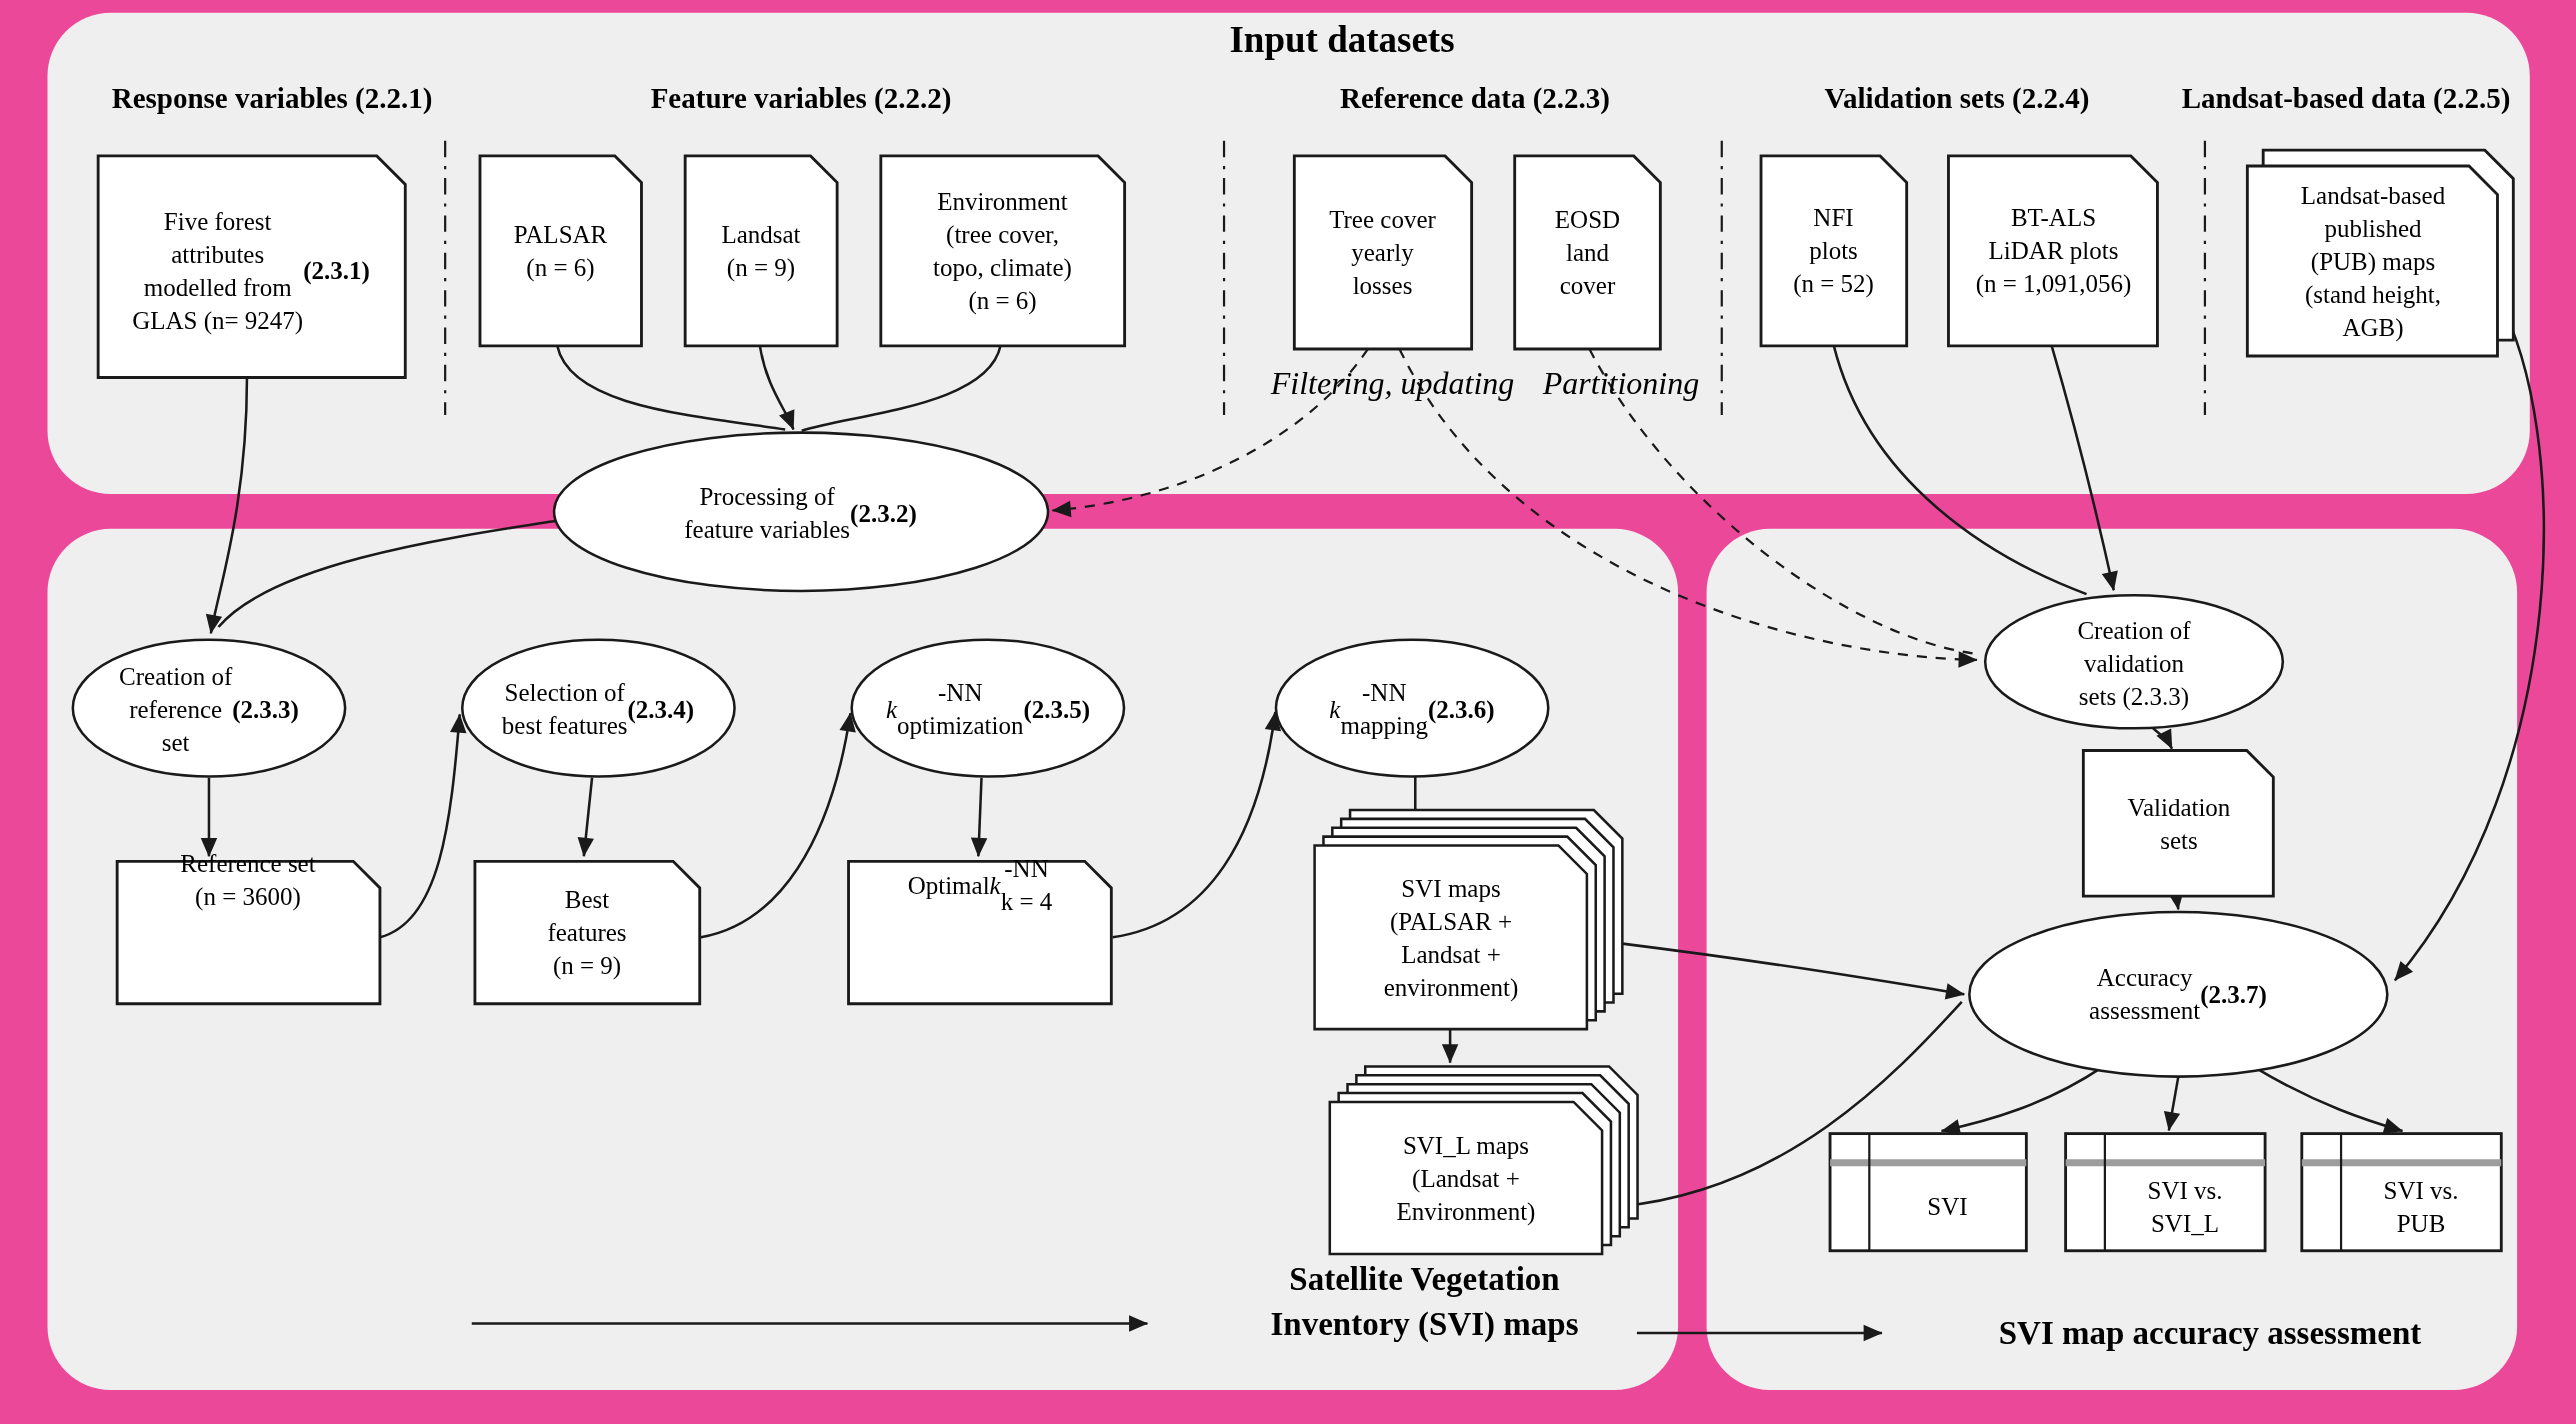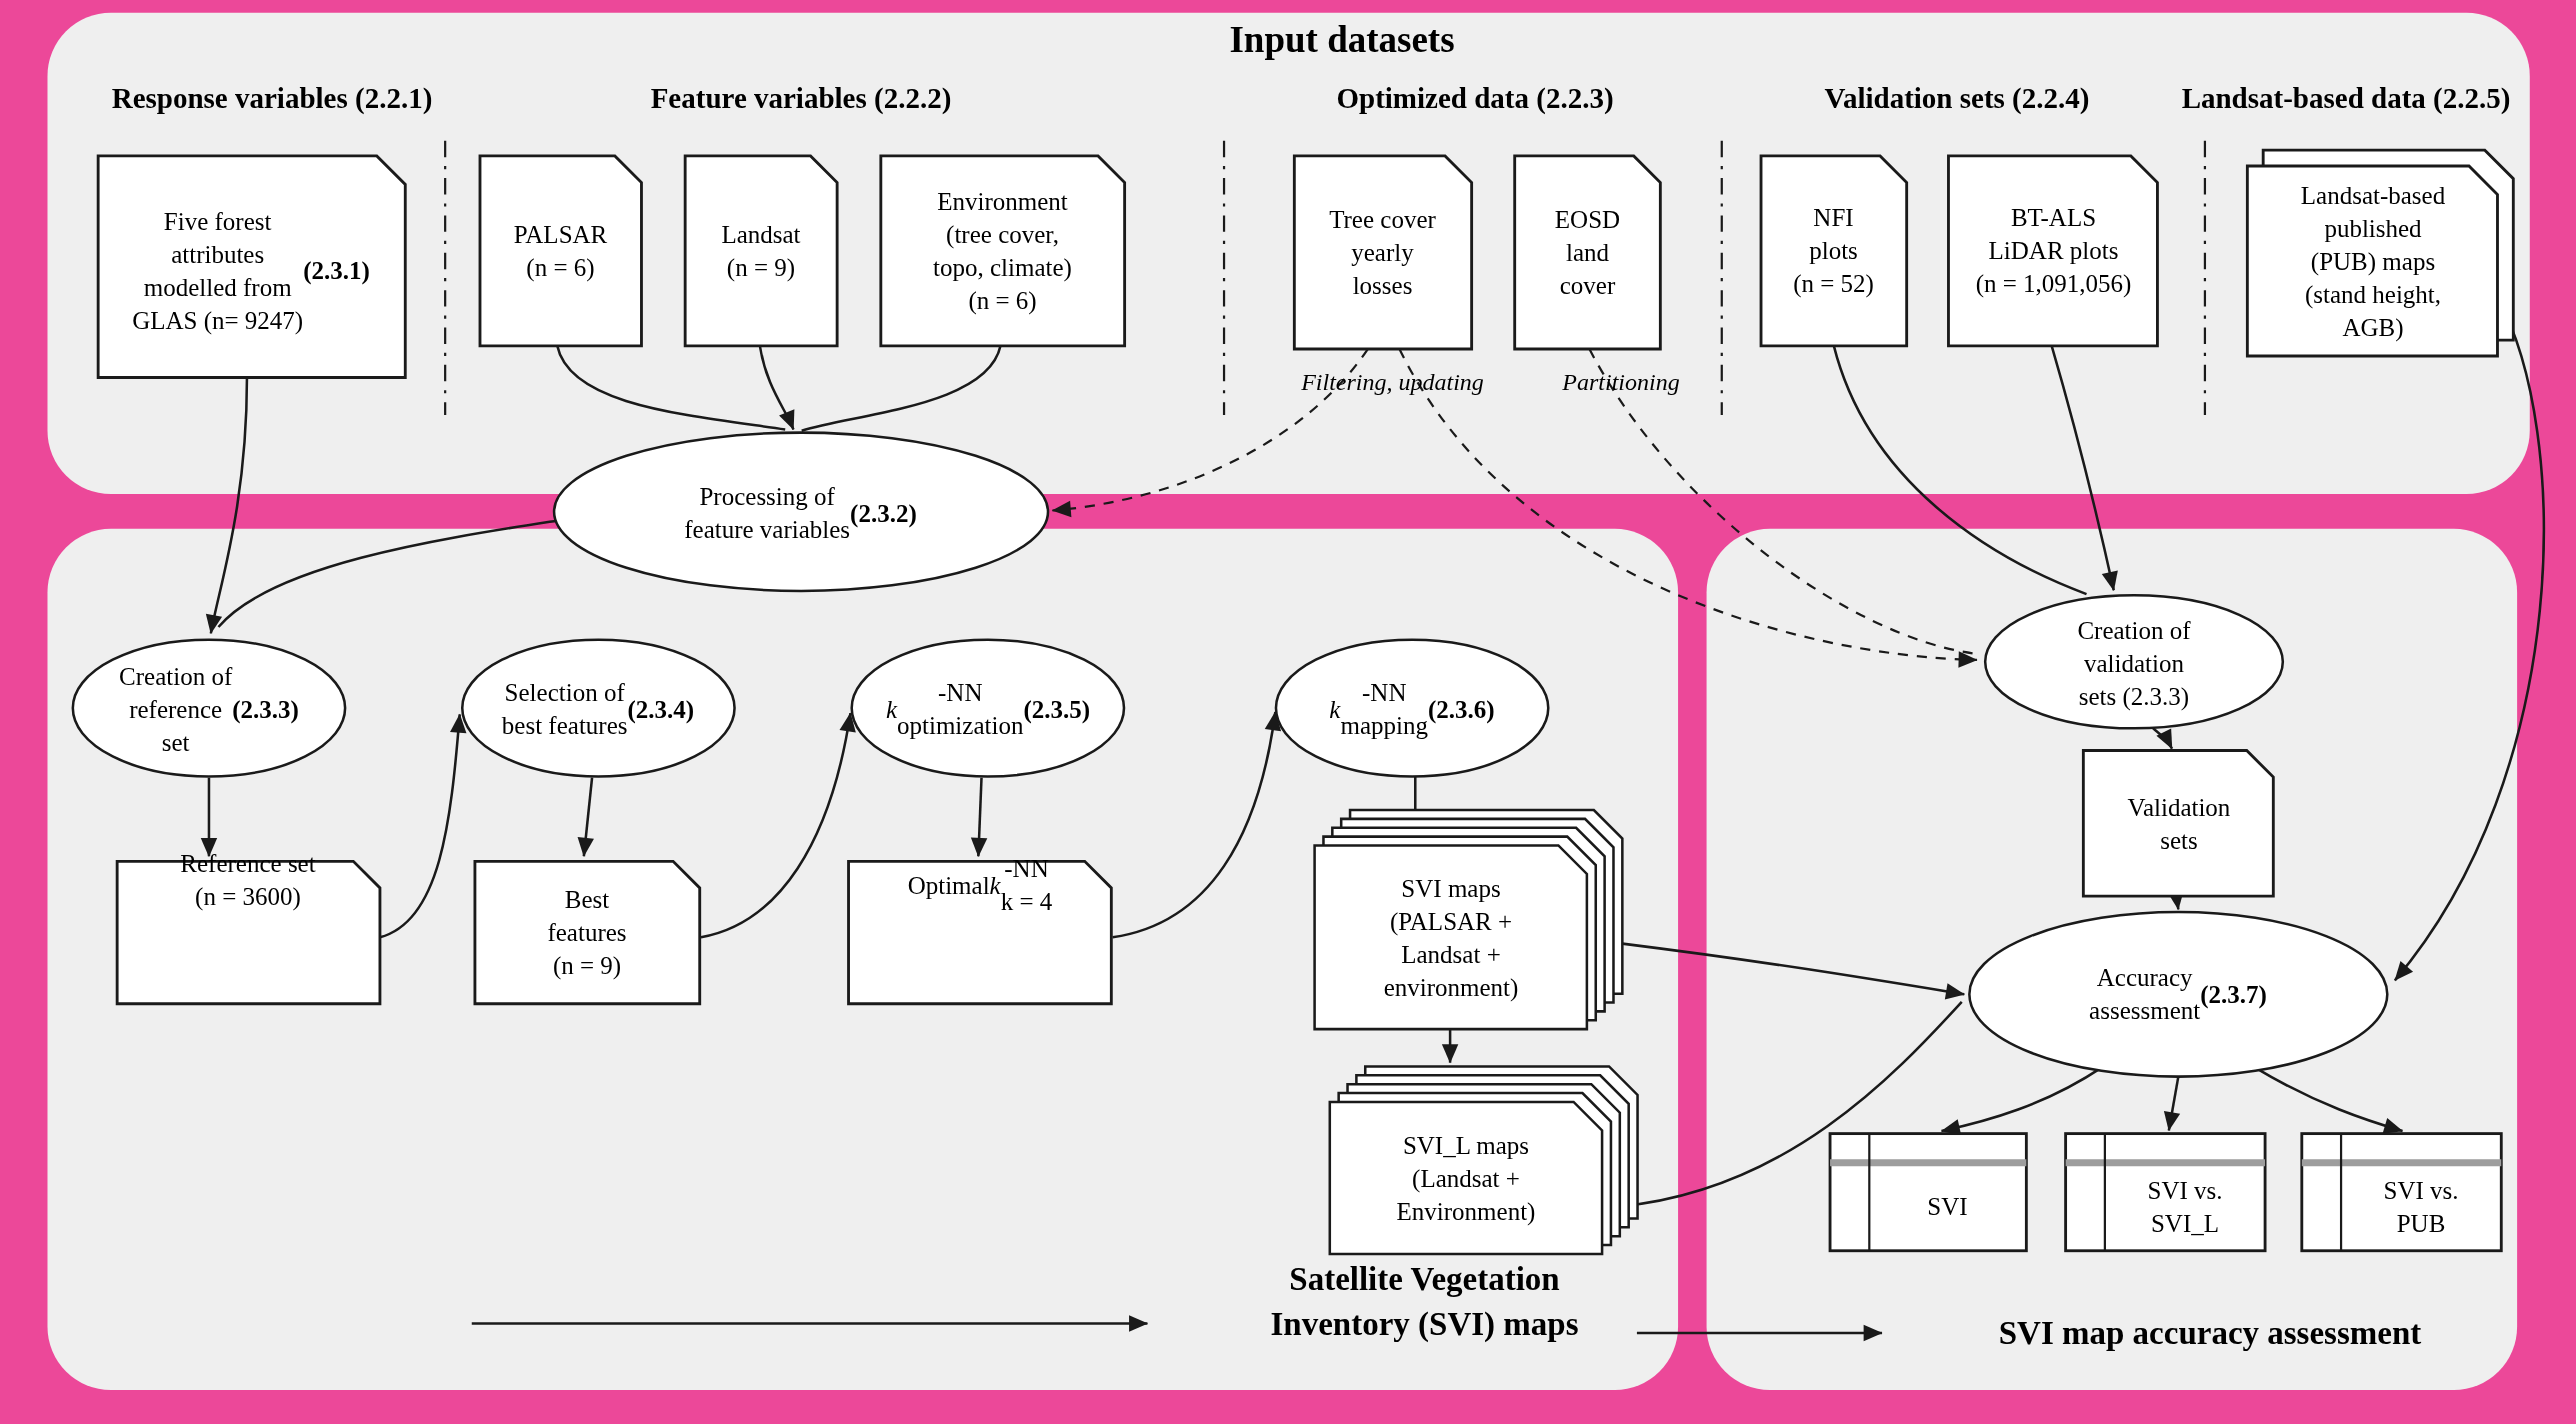--- a/index.html
+++ b/index.html
@@ -20,21 +20,21 @@
   .conn.dash{stroke-width:3.5;stroke-dasharray:16 14;}
   .divider{fill:none;stroke:var(--line);stroke-width:3.5;stroke-dasharray:26 14 5 14;}
   .tbl{fill:var(--shape-fill);stroke:var(--line);stroke-width:4.5;}
   .tbl-v{stroke:var(--line);stroke-width:3.5;}
   .tbl-h{stroke:var(--table-stripe);stroke-width:11;}
   .txt{position:absolute;display:flex;align-items:center;justify-content:center;
        text-align:center;white-space:pre-line;line-height:1.32;}
   .bt{font-size:25px;}
   .hd{font-size:29px;font-weight:bold;}
   .title{font-size:37px;font-weight:bold;}
-  .ann{font-size:24px;font-style:italic;}
+  .ann{font-size:32px;font-style:italic;}
   .foot{font-size:33px;font-weight:bold;line-height:1.35;}
   .left-align{justify-content:flex-start;text-align:left;}
   .txt b{font-weight:bold;}
   .txt i{font-style:italic;}
 </style>
 </head>
 <body>
 
 <div id="canvas">
 
@@ -132,21 +132,21 @@
       <rect class="tbl" x="3635" y="1790" width="315" height="185"></rect>
       <line class="tbl-h" x1="3635" y1="1836" x2="3950" y2="1836"></line>
       <line class="tbl-v" x1="3697" y1="1790" x2="3697" y2="1975"></line>
     </g>
   </svg>
 
   <div class="txt title" style="left:1152px;top:17.7px;width:380px;height:46px;">Input datasets</div>
 
   <div class="txt hd" style="left:82px;top:79px;width:380px;height:38px;">Response variables (2.2.1)</div>
   <div class="txt hd" style="left:611px;top:79px;width:380px;height:38px;">Feature variables (2.2.2)</div>
-  <div class="txt hd" style="left:1285px;top:79px;width:380px;height:38px;">Optimized data (2.2.3)</div>
+  <div class="txt hd" style="left:1285px;top:79px;width:380px;height:38px;">Reference data (2.2.3)</div>
   <div class="txt hd" style="left:1767px;top:79px;width:380px;height:38px;">Validation sets (2.2.4)</div>
   <div class="txt hd" style="left:2137px;top:79px;width:418px;height:38px;">Landsat-based data (2.2.5)</div>
 
   <div class="txt bt" style="left:104px;top:171px;width:294px;height:199px;"><span>Five forest
 attributes
 modelled from
 GLAS (n= 9247)
 </span><b>(2.3.1)</b></div>
   <div class="txt bt" style="left:483px;top:162px;width:155px;height:177px;">PALSAR
 (n = 6)</div>

